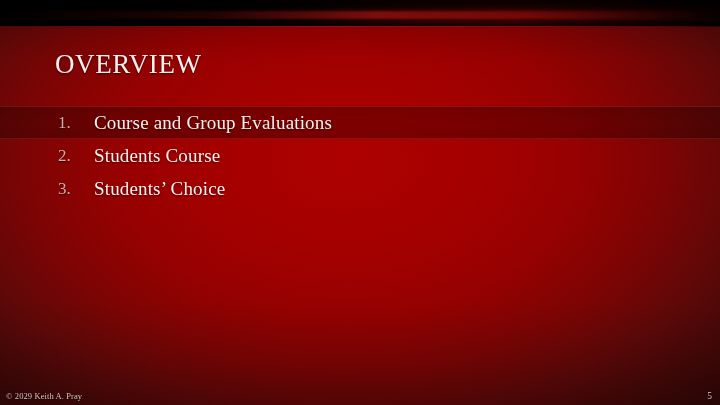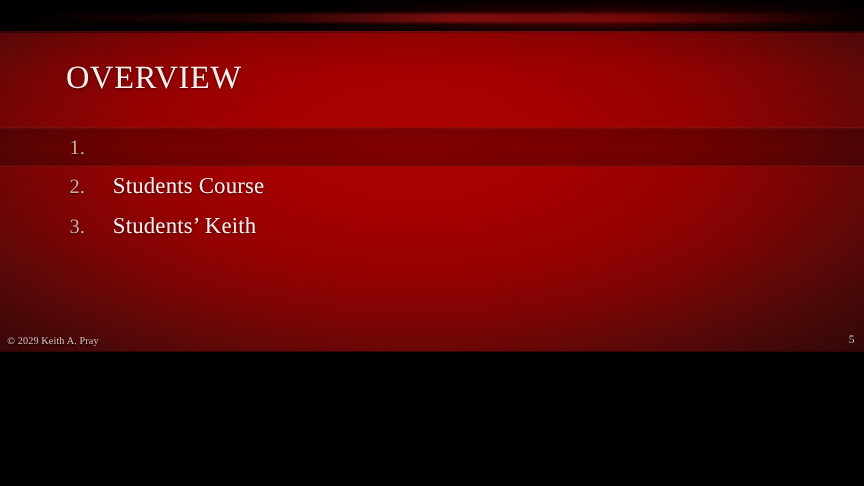--- a/index.html
+++ b/index.html
@@ -3,21 +3,21 @@
 <meta charset="utf-8">
 <style>
   html, body {
     margin: 0;
     padding: 0;
     background: #000;
   }
   #slide {
     position: relative;
     width: 720px;
-    height: 293px;
+    height: 405px;
     overflow: hidden;
     font-family: "Liberation Serif", serif;
     background-color: #8f0404;
     background-image:
       radial-gradient(ellipse 74% 86% at 48% 40%,
         #ad0101 0%,
         #a50000 24%,
         #960101 44%,
         #7d0404 60%,
         #600808 74%,
@@ -236,30 +236,31 @@
     </svg>
     <span class="wpi-word">WPI</span>
   </div>
 
   <div class="slide-title">OVERVIEW</div>
 
   <div class="list-area">
 
     <div class="list-item highlight">
       <span class="item-num">1.</span>
+      <span class="item-text">Course and Group Evaluations</span>
     </div>
 
     <div class="list-item">
       <span class="item-num">2.</span>
       <span class="item-text">Students Course</span>
     </div>
 
     <div class="list-item">
       <span class="item-num">3.</span>
-      <span class="item-text">Students’ Keith</span>
+      <span class="item-text">Students’ Choice</span>
     </div>
 
   </div>
 
   <div class="footer-copyright">© 2029 Keith A. Pray</div>
 
   <div class="footer-pagenum">5</div>
 
 </div>
 

